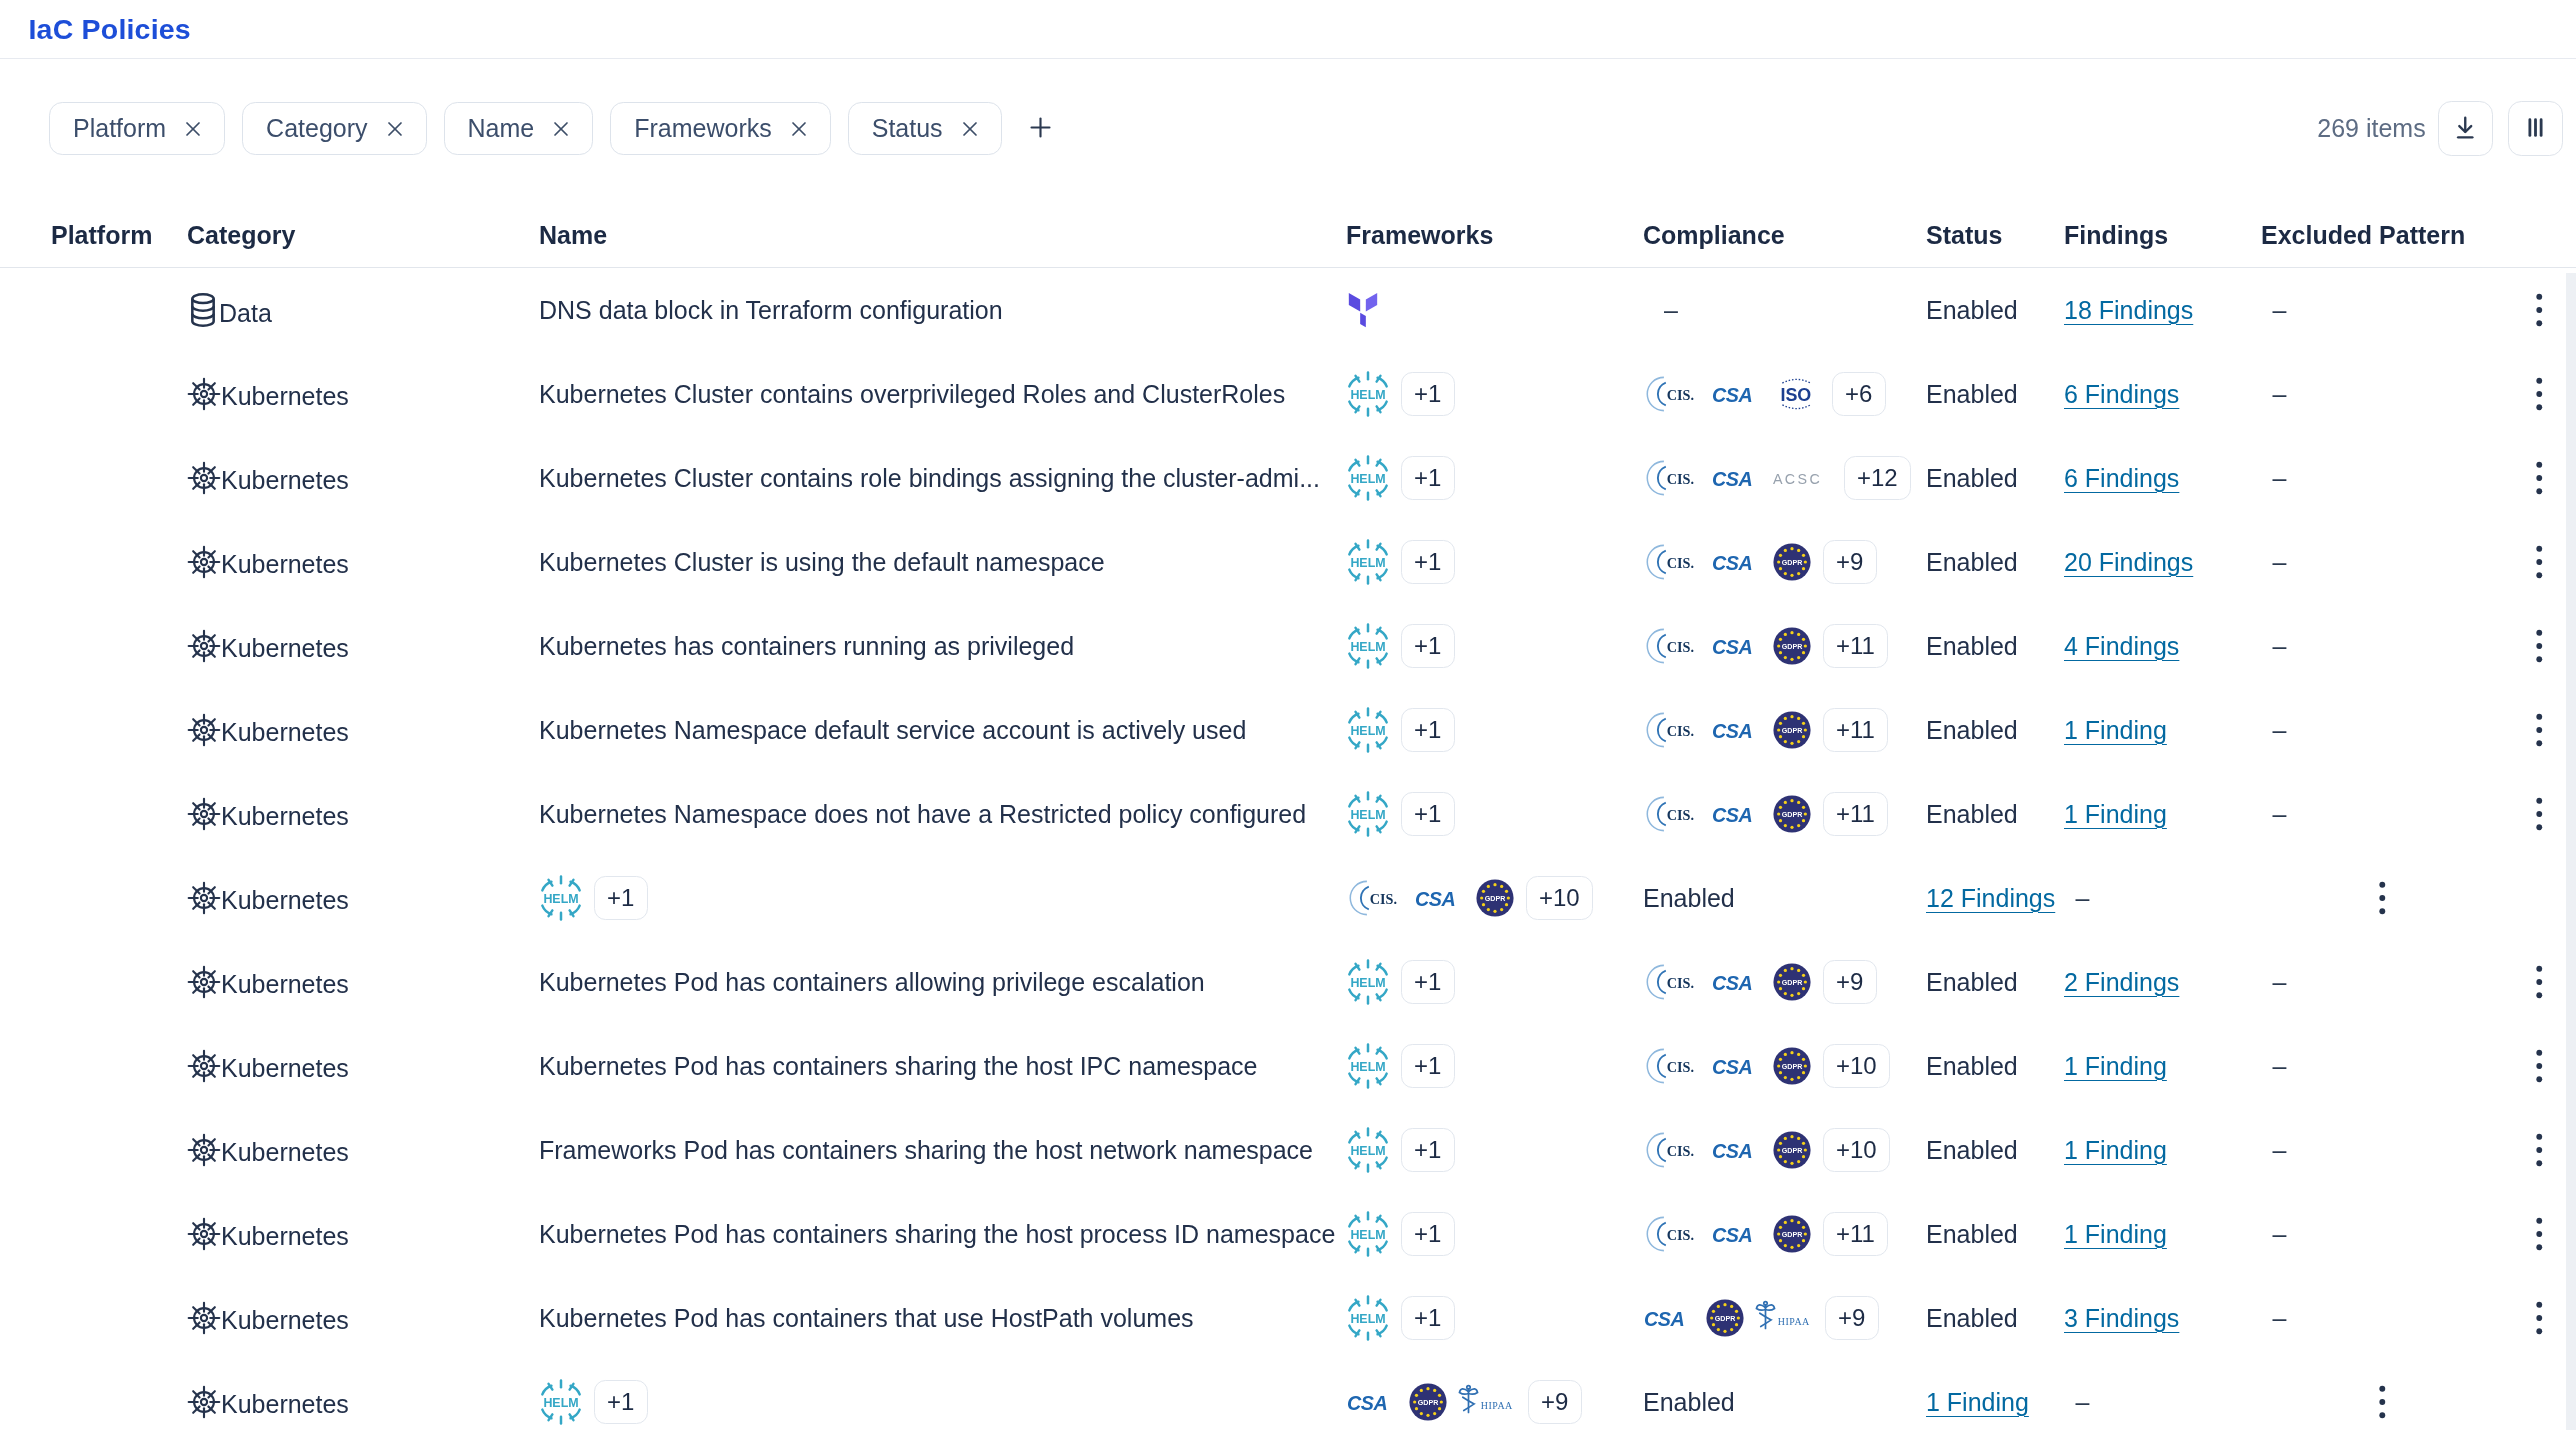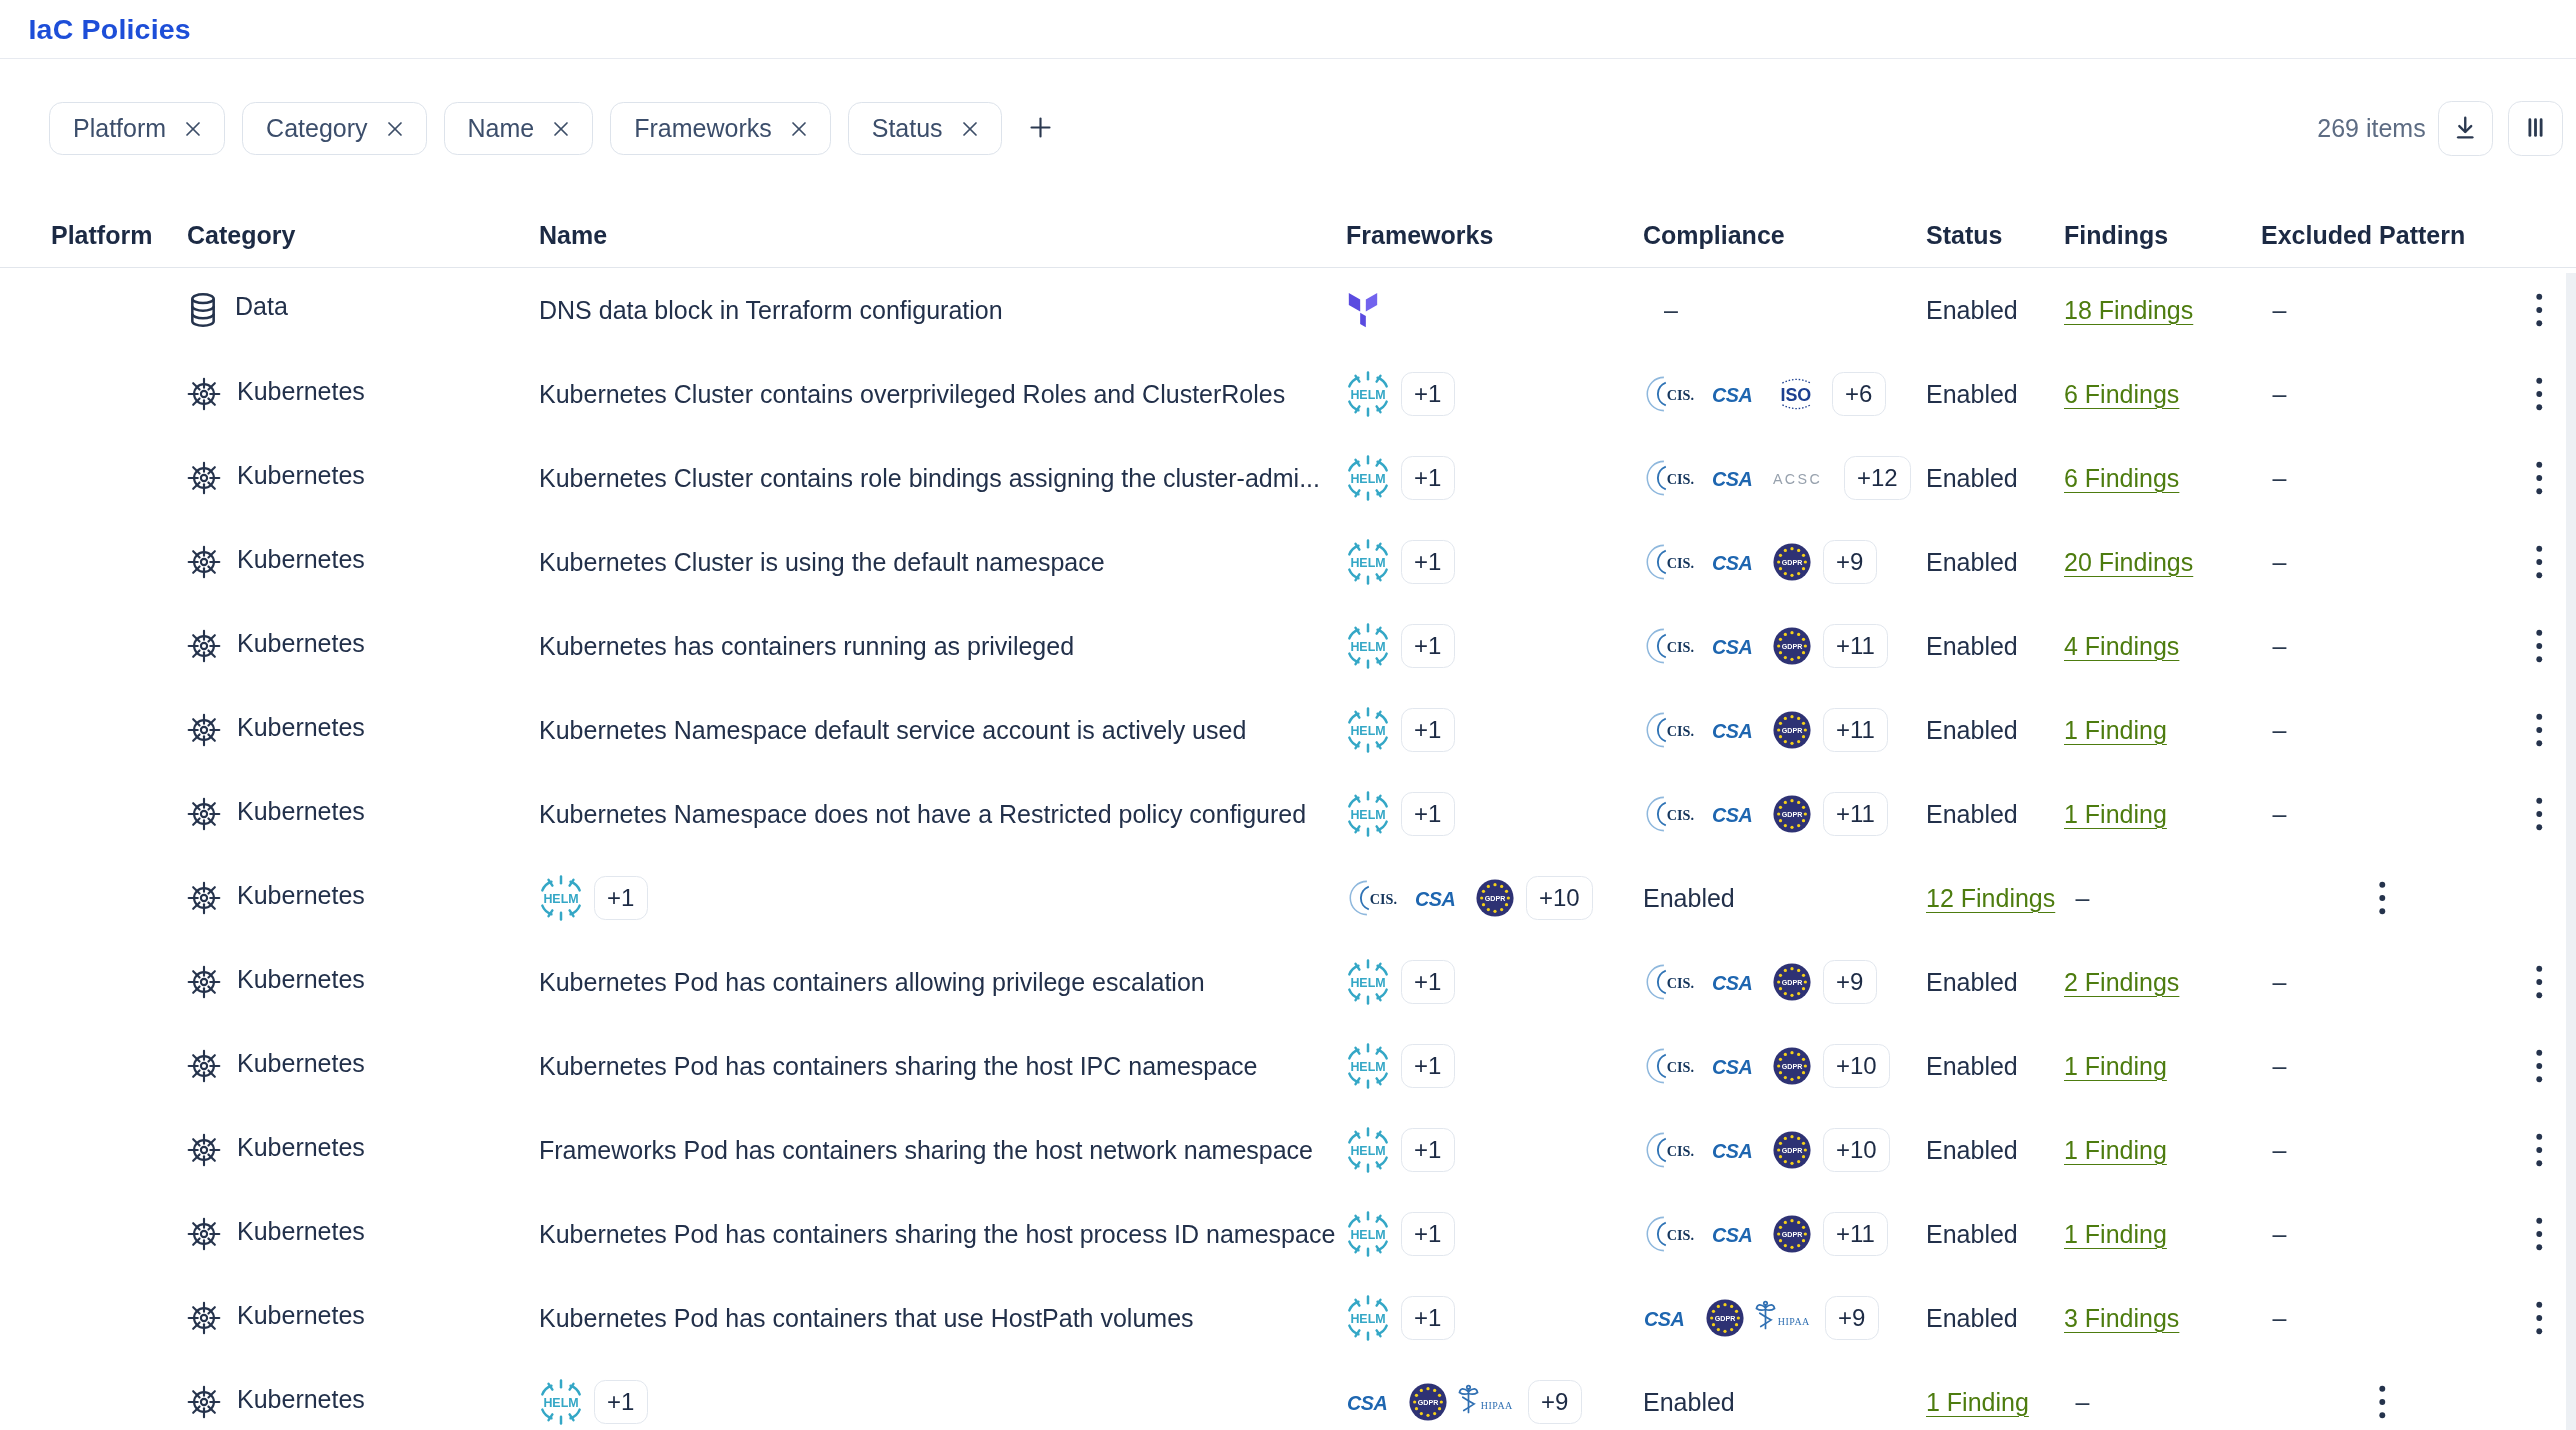--- a/index.html
+++ b/index.html
@@ -26,30 +26,30 @@
   .controls { padding-right:13.3px; }
 
   
   .grid { display:grid; grid-template-columns:136px 352px 807px 297px 283px 138px 197px 242px 1fr;
     align-items:center; padding-left:51px; }
   .thead { height:113px; align-items:end; padding-bottom:17px; border-bottom:1.9px solid #e2e6ec; }
   .th { font-size:25px; font-weight:700; color:#1c2a44; }
   .rows { position:relative; }
   .row { height:84px; }
   .cell { font-size:25px; color:#22304a; white-space:nowrap; overflow:hidden; }
-  .c-category { display:flex; align-items:flex-start; gap:16px; }
+  .c-category { display:flex; align-items:flex-end; }
   .cat-icon { display:flex; align-items:center; }
   .c-frameworks, .c-compliance { display:flex; align-items:center; gap:10.5px; }
   .fw-icon, .badge { display:flex; align-items:center; }
   .more-chip { height:44px; display:inline-flex; align-items:center; padding:0 12.4px;
     border:1.9px solid #e2e7ee; border-radius:11.4px; font-size:24px; font-weight:500; color:#1d2b45; background:#fff; }
   .dash { color:#2a394e; }
   .c-compliance .dash { margin-left:21px; }
   .c-excluded .dash { margin-left:11.4px; }
-  .findings-link { color:#4d7c0f; text-decoration:underline; text-underline-offset:4.8px;
+  .findings-link { color:#0369a1; text-decoration:underline; text-underline-offset:4.8px;
     text-decoration-thickness:1.4px; cursor:pointer; }
   .c-actions { display:flex; justify-content:center; }
   .kebab { background:none; border:none; cursor:pointer; display:flex; padding:5.7px; }
 
   
   .scroll-rail { position:absolute; right:0; top:273px; bottom:0; width:10.5px; background:#edf0f4; }
 </style>
 </head>
 <body>
 

